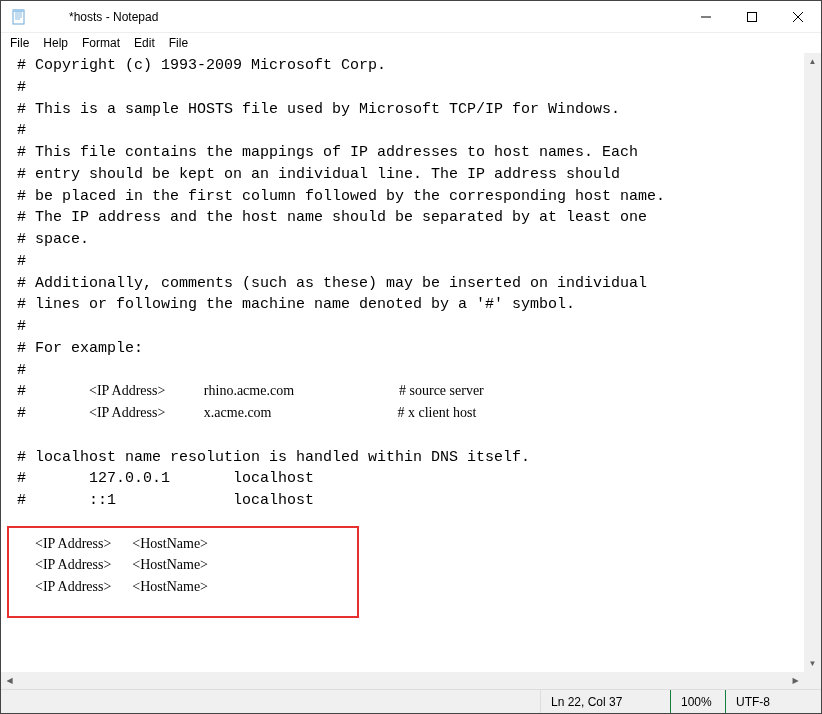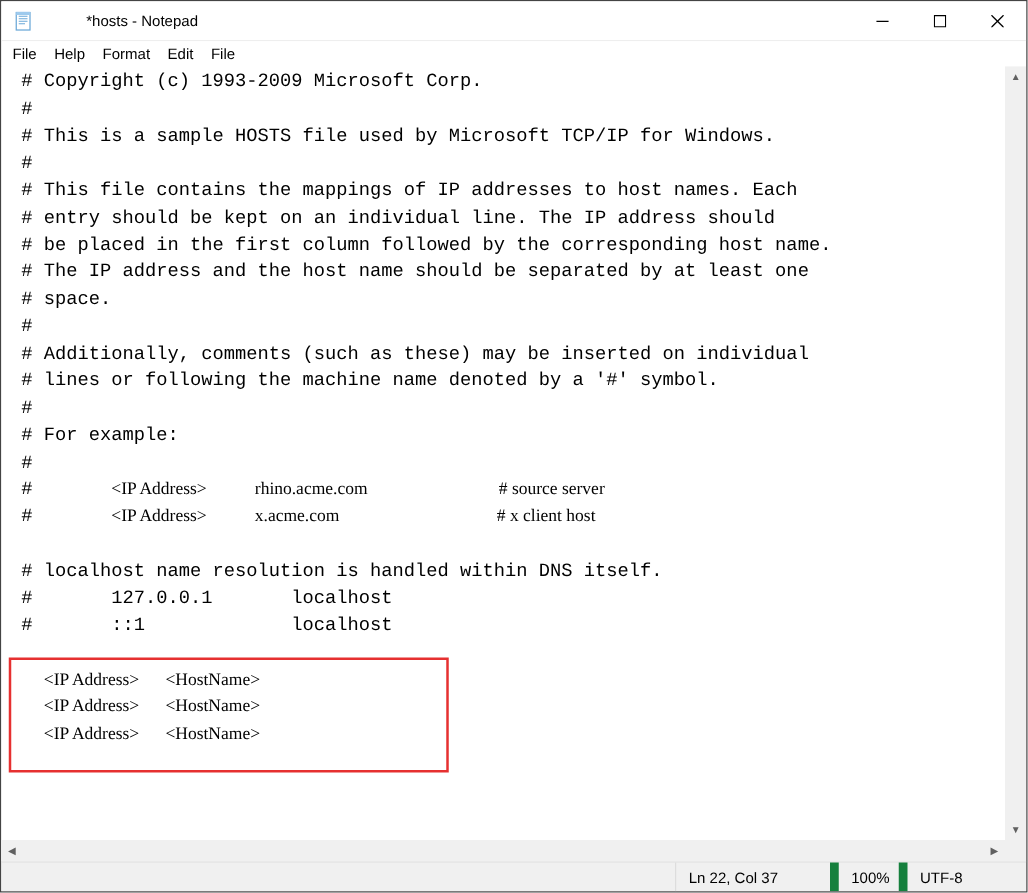--- a/index.html
+++ b/index.html
@@ -143,21 +143,21 @@
       font-size: 12px;
     }
     .status-spacer {
       flex: 1;
       border-right: 1px solid #ddd;
     }
     .status-cell {
       padding: 0 10px;
       display: flex;
       align-items: center;
-      border-right: 7px solid #15803d;
+      border-right: 1px solid #15803d;
     }
     .status-lncol { width: 130px; }
     .status-zoom { width: 55px; }
     .status-eol { width: 120px; }
     .status-enc { width: 95px; border-right: none; }
   </style>
 </head>
 <body>
 
 <div class="titlebar">

